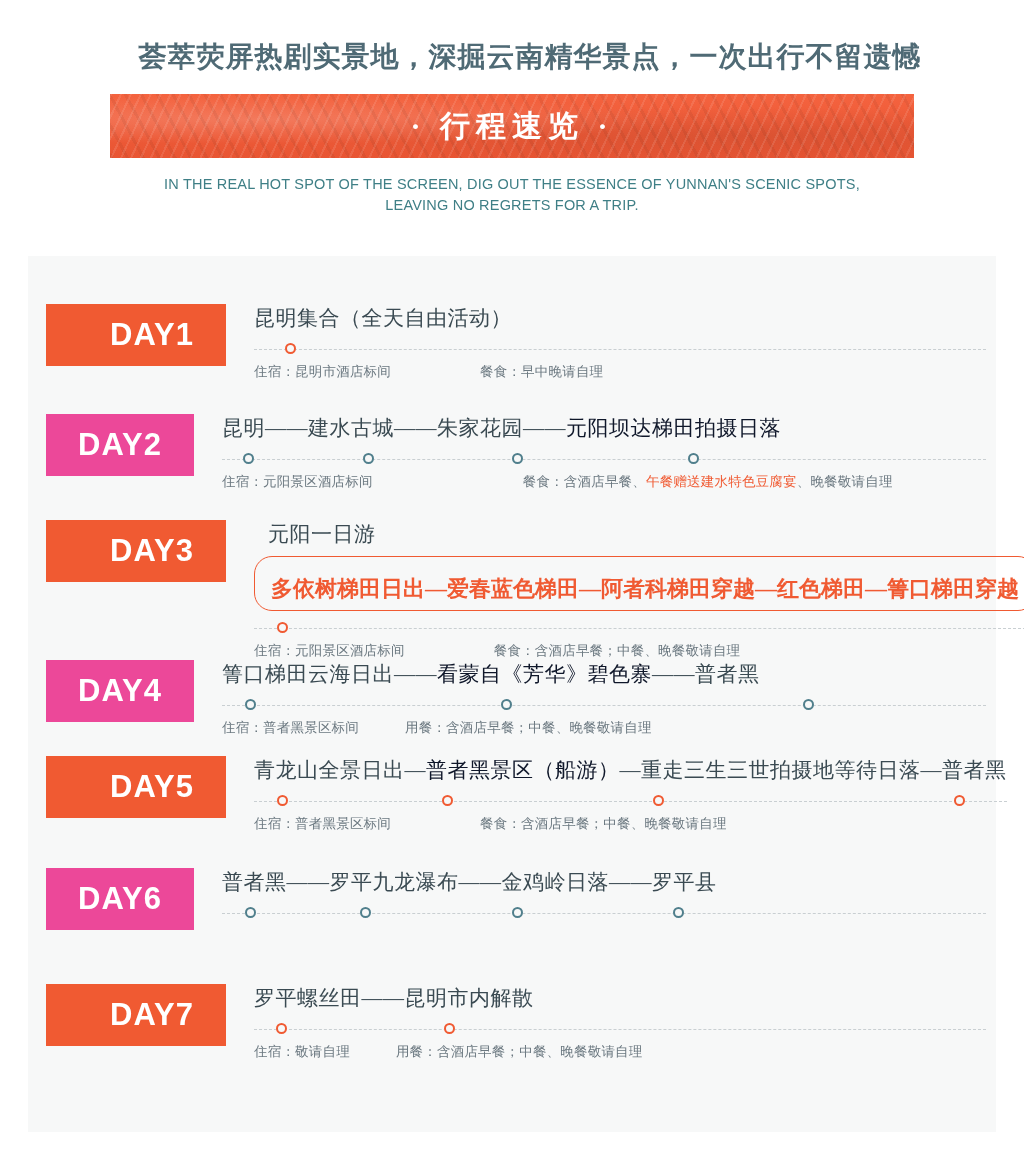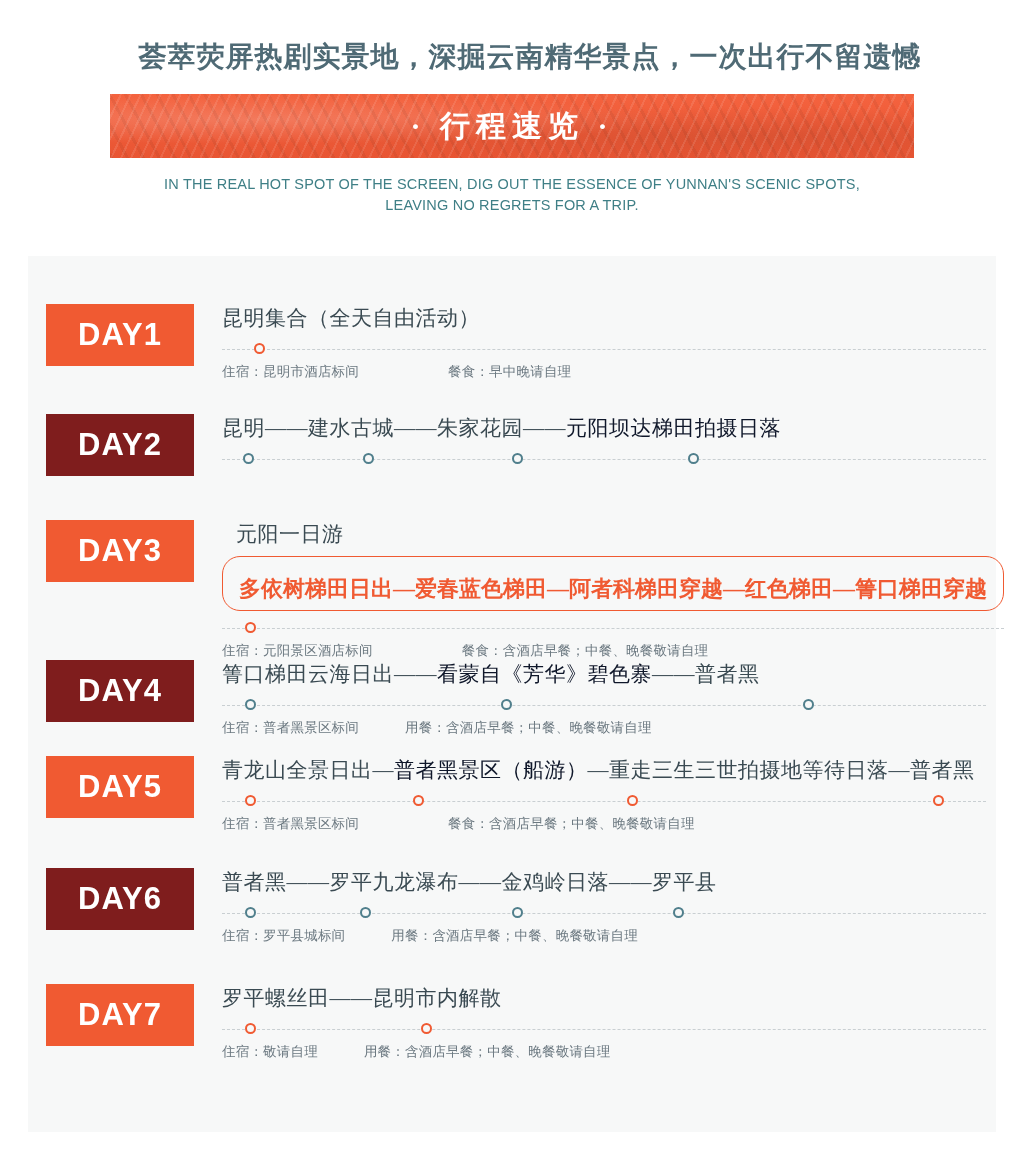--- a/index.html
+++ b/index.html
@@ -82,22 +82,22 @@
     margin-left: 18px;
     display: flex;
     align-items: center;
     justify-content: center;
     color: #ffffff;
     font-size: 31px;
     font-weight: bold;
     letter-spacing: 1px;
     font-family: "Liberation Sans", "DejaVu Sans", sans-serif;
   }
-  .badge-orange { background: #f05a32; }
-  .badge-teal   { background: #7f1d1d; }
+  .badge-orange { background: #f05a32; padding-left: 32px; }
+  .badge-teal   { background: #ec4899; }
 
   .day-body {
     flex: 1 1 auto;
     padding-left: 28px;
     padding-right: 10px;
   }
 
   .route {
     font-family: "Liberation Serif", "DejaVu Serif", serif;
     font-size: 21px;
@@ -187,20 +187,21 @@
         <div class="day-badge badge-teal">DAY2</div>
         <div class="day-body">
           <div class="route"><span>昆明——建水古城——朱家花园——</span><span class="hl">元阳坝达梯田拍摄日落</span></div>
           <div class="timeline">
             <div class="dash"></div>
             <div class="node teal" style="left: 2.8%;"></div>
             <div class="node teal" style="left: 18.5%;"></div>
             <div class="node teal" style="left: 38%;"></div>
             <div class="node teal" style="left: 61%;"></div>
           </div>
+          <div class="meta"><span class="seg ">住宿：元阳景区酒店标间</span><span class="seg gap-l">餐食：含酒店早餐、</span><span class="seg  hl">午餐赠送建水特色豆腐宴</span><span class="seg ">、晚餐敬请自理</span></div>
         </div>
       </div>
       <div class="day-row" style="position: absolute; left: 0px; right: 0px; top: 264px; justify-content: space-between;">
         <div class="day-badge badge-orange">DAY3</div>
         <div class="day-body"><div class="route" style="padding-left: 14px;"><span>元阳一日游</span></div><div class="pill">多依树梯田日出—爱春蓝色梯田—阿者科梯田穿越—红色梯田—箐口梯田穿越</div><div class="timeline">
             <div class="dash"></div>
             <div class="node orange" style="left: 3%;"></div>
           </div><div class="meta"><span class="seg ">住宿：元阳景区酒店标间</span><span class="seg gap-m">餐食：含酒店早餐；中餐、晚餐敬请自理</span></div></div>
       </div>
       <div class="day-row" style="position: absolute; left: 0px; right: 0px; top: 404px;">
@@ -234,21 +235,20 @@
         <div class="day-badge badge-teal">DAY6</div>
         <div class="day-body">
           <div class="route"><span>普者黑——罗平九龙瀑布——金鸡岭日落——罗平县</span></div>
           <div class="timeline">
             <div class="dash"></div>
             <div class="node teal" style="left: 3%;"></div>
             <div class="node teal" style="left: 18%;"></div>
             <div class="node teal" style="left: 38%;"></div>
             <div class="node teal" style="left: 59%;"></div>
           </div>
-          <div class="meta"><span class="seg ">住宿：罗平县城标间</span><span class="seg gap-s">用餐：含酒店早餐；中餐、晚餐敬请自理</span></div>
         </div>
       </div>
       <div class="day-row" style="position: absolute; left: 0px; right: 0px; top: 728px;">
         <div class="day-badge badge-orange">DAY7</div>
         <div class="day-body">
           <div class="route"><span>罗平螺丝田——昆明市内解散</span></div>
           <div class="timeline">
             <div class="dash"></div>
             <div class="node orange" style="left: 3%;"></div>
             <div class="node orange" style="left: 26%;"></div>

